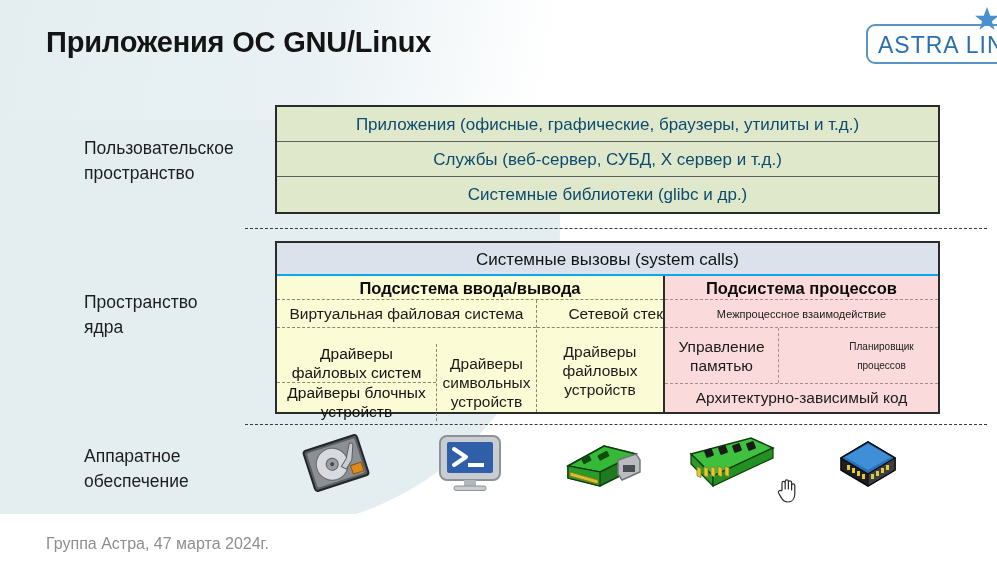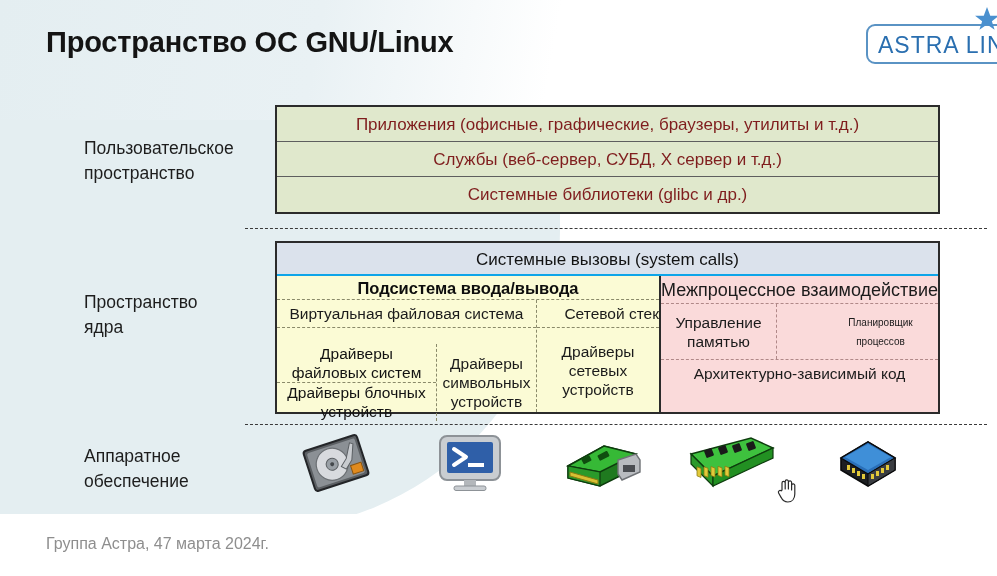--- a/index.html
+++ b/index.html
@@ -71,21 +71,21 @@
   #divider-2{top:424px;}
   
   .stack{
     position:absolute;z-index:5;left:275px;width:665px;
     border:2px solid #2b2b2b;box-sizing:border-box;
   }
   #userspace-stack{top:105px;}
   #kernel-stack{top:241px;}
   .us-row{
     height:35px;line-height:35px;text-align:center;
-    font-size:17px;color:#7f1d1d;
+    font-size:17px;color:#0c4a6e;
     background:#e0e8cc;
     border-bottom:1px solid #5e5e5e;
     box-sizing:border-box;white-space:nowrap;overflow:hidden;
   }
   .us-row:last-child{border-bottom:none;}
   #syscalls-row{
     height:33px;line-height:33px;text-align:center;
     font-size:17px;color:#121212;
     background:#dbe2ec;
     border-bottom:2px solid #0ea5e9;
@@ -129,21 +129,21 @@
     box-sizing:border-box;}
   #io-netstack{
     height:28px;line-height:28px;text-align:right;font-size:15.5px;
     border-bottom:1px dashed #8a8a6a;box-sizing:border-box;white-space:nowrap;
   }
   #io-netdrv{flex:1;display:flex;align-items:center;justify-content:center;
     text-align:center;font-size:15.5px;line-height:19px;padding:0 4px;
     box-sizing:border-box;}
   
   #proc-ipc{
-    height:28px;line-height:28px;text-align:center;font-size:18px;
+    height:28px;line-height:28px;text-align:center;font-size:11px;
     border-bottom:1px dashed #b08888;box-sizing:border-box;white-space:nowrap;
   }
   #proc-mid{display:flex;height:56px;border-bottom:1px dashed #b08888;
     box-sizing:border-box;gap:46px;}
   #proc-mem{flex:1;display:flex;align-items:center;justify-content:center;
     text-align:center;font-size:15.5px;line-height:19px;
     border-right:1px dashed #b08888;box-sizing:border-box;}
   #proc-sched{flex:1;display:flex;align-items:center;justify-content:center;
     text-align:center;font-size:10px;line-height:19px;box-sizing:border-box;}
   #proc-arch{
@@ -165,21 +165,21 @@
   }
 </style>
 </head>
 <body>
 
 <div id="bg-left-2"></div>
 <div id="bg-left"></div>
 <div id="bg-top-fade"></div>
 <div id="bg-bottom-white"></div>
 
-<div id="page-title">Пространство ОС GNU/Linux</div>
+<div id="page-title">Приложения ОС GNU/Linux</div>
 
 <div id="logo">
   <span id="logo-text">ASTRA LINUX</span>
 </div>
 <svg id="logo-star" viewBox="0 0 24 24">
   <polygon points="12,1 15,9 23,9 16.5,14 19,22 12,17 5,22 7.5,14 1,9 9,9" fill="#4a90cf"></polygon>
 </svg>
 
 <div class="side-label" id="label-userspace">
   <div>Пользовательское</div>
@@ -237,30 +237,31 @@
               </span>
             </div>
           </div>
         </div>
 
         <div id="io-col-right">
           <div id="io-netstack">Сетевой стек</div>
           <div id="io-netdrv">
             <span>
               <span>Драйверы</span><br>
-              <span>сетевых</span><br>
+              <span>файловых</span><br>
               <span>устройств</span>
             </span>
           </div>
         </div>
 
       </div>
     </div>
 
     <div id="proc-sub">
+      <div class="sub-title">Подсистема процессов</div>
       <div id="proc-ipc">Межпроцессное взаимодействие</div>
       <div id="proc-mid">
         <div id="proc-mem">
           <span>
             <span>Управление</span><br>
             <span>памятью</span>
           </span>
         </div>
         <div id="proc-sched">
           <span>

